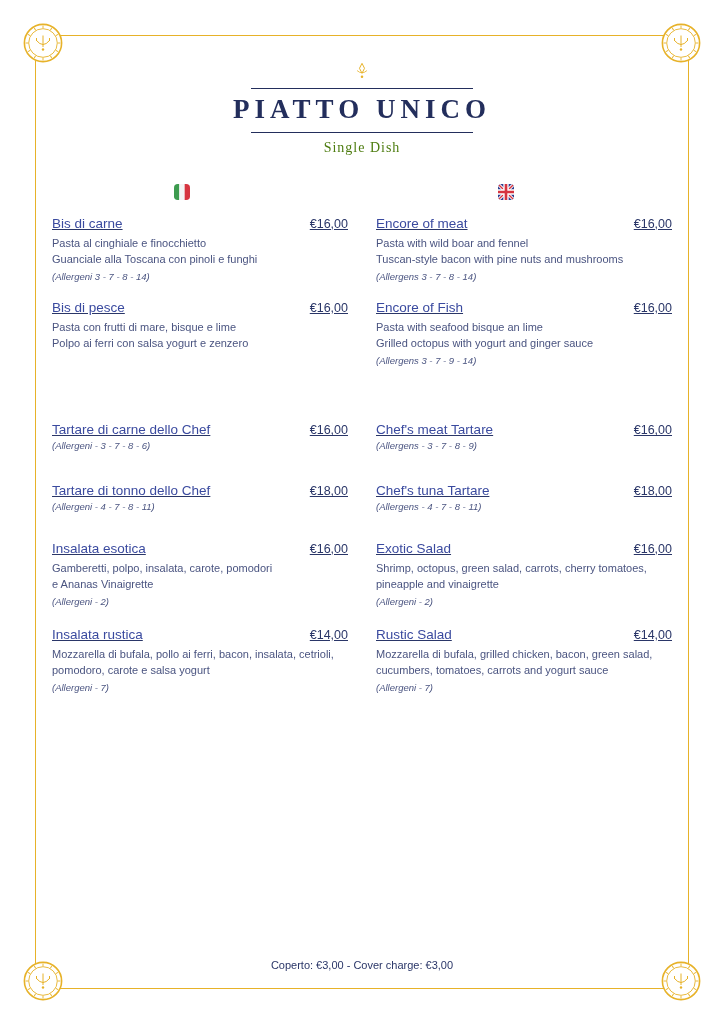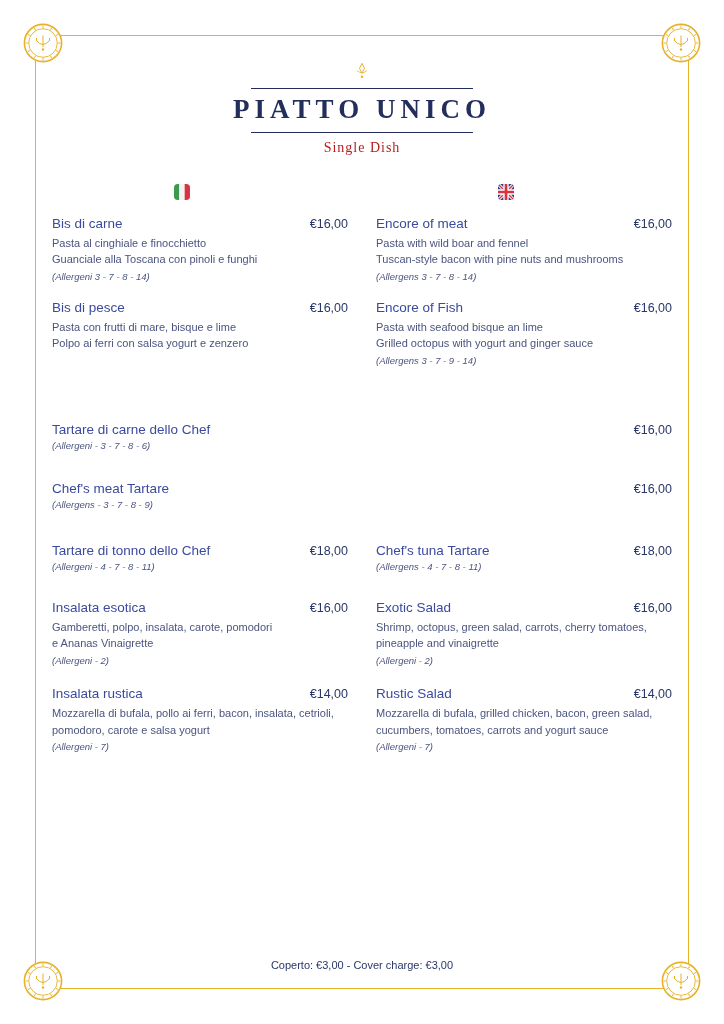--- a/index.html
+++ b/index.html
@@ -40,39 +40,39 @@
   .title {
     font-family: "Liberation Serif", serif;
     font-size: 27px; font-weight: 700;
     letter-spacing: 5px;
     color: #232E5C;
     margin: 6px 0 7px 0;
     line-height: 1.1;
   }
   .subtitle {
     font-family: "Liberation Serif", serif;
-    font-size: 14px; color: #b91c1c;
+    font-size: 14px; color: #4d7c0f;
     letter-spacing: 1px;
     margin-top: 7px; font-weight: 400;
   }
 
   .flags-row { display: flex; gap: 28px; margin-top: 28px; }
   .flags-row .cell { flex: 1; }
   .flag { width: 16px; height: 16px; display: block; margin-left: 122px; }
 
   .menu { margin-top: 16px; }
   .row { display: flex; gap: 28px; }
   .row .item { flex: 1; min-width: 0; }
   .r1 { margin-bottom: 16px; }
   .r2 { margin-bottom: 54px; }
-  .r3 { margin-bottom: 30px; flex-direction: column; }
+  .r3 { margin-bottom: 30px; }
   .r4 { margin-bottom: 26px; }
   .r5 { margin-bottom: 18px; }
 
-  .item-head { display: flex; justify-content: space-between; align-items: baseline; }
+  .item-head { display: flex; justify-content: space-between; align-items: baseline; text-decoration: underline; }
   .item-name { font-size: 13.5px; color: #3A4A9F; font-weight: 400; }
   .item-price { font-size: 12.5px; color: #2A3668; white-space: nowrap; }
   .item-desc {
     margin-top: 4px;
     font-size: 11px; line-height: 1.5;
     color: #4A5480;
     white-space: pre-line;
   }
   .item-desc:empty { display: none; }
   .item-allergens {

